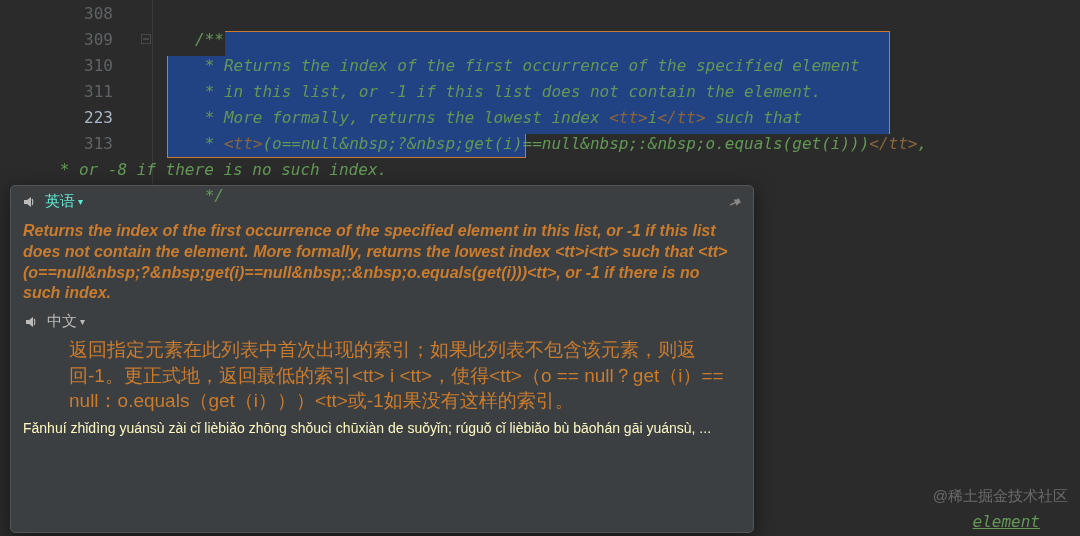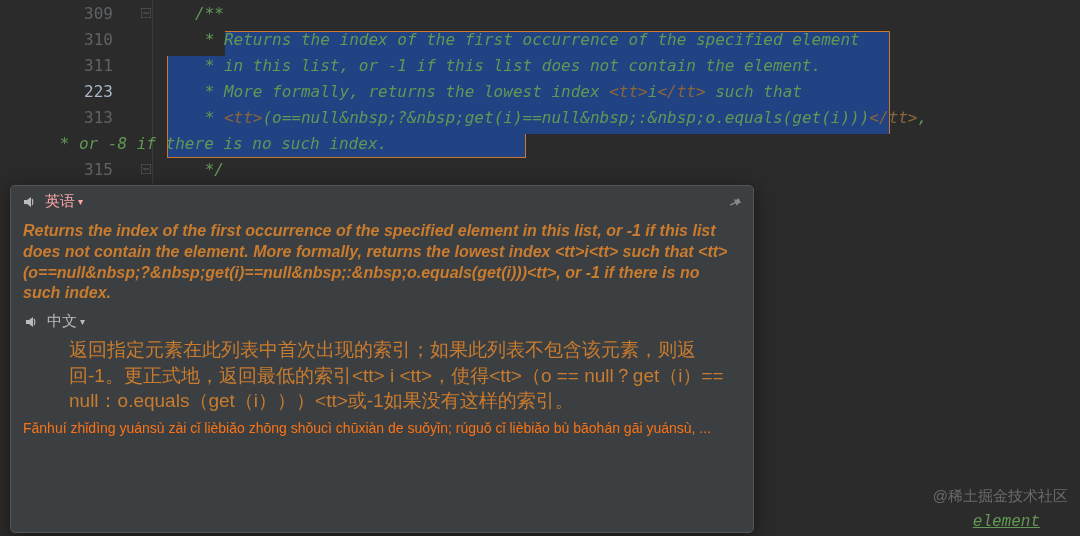--- a/index.html
+++ b/index.html
@@ -73,21 +73,21 @@
       background: #3c3f41;
       border: 1px solid #555;
       border-radius: 5px;
       box-shadow: 0 5px 20px rgba(0,0,0,0.5);
       overflow: hidden;
     }
     .popup-header {
       display: flex;
       align-items: center;
       padding: 6px 10px 4px 10px;
-      color: #fca5a5;
+      color: #5eead4;
       font-size: 15px;
       font-family: -apple-system, "PingFang SC", sans-serif;
       justify-content: space-between;
     }
     .speaker-icon {
       width: 16px;
       height: 16px;
       margin-right: 8px;
     }
     .lang-label {
@@ -124,21 +124,21 @@
     }
     .chinese-text {
       color: #c97b2e;
       font-family: -apple-system, "PingFang SC", sans-serif;
       font-size: 19px;
       line-height: 1.35;
       margin-bottom: 6px;
       margin-left: 46px;
     }
     .pinyin-text {
-      color: #f97316;
+      color: #fef9c3;
       font-family: Helvetica, Arial, sans-serif;
       font-size: 14px;
       white-space: nowrap;
       overflow: hidden;
       text-overflow: ellipsis;
     }
     .watermark {
       position: absolute;
       right: 12px;
       bottom: 30px;
@@ -147,41 +147,46 @@
       font-size: 15px;
     }
     .bottom-hint {
       position: absolute;
       right: 40px;
       bottom: 5px;
       color: #629755;
       font-style: italic;
       font-size: 16px;
       text-decoration: underline;
-      font-family: Liberation Mono, monospace;
     }
     .gutter-sep{
       position:absolute;
       left: 152px;
       top:0;
       height:185px;
       width:1px;
       background: #3a3a3a;
     }
   </style>
 </head>
 <body>
 
 <div class="editor">
   <div class="gutter-sep"></div>
 
   <div class="selection sel-border" style="left:225px; top:31px; width:665px; height:25px; border-bottom:none; border-left:none;"></div>
   <div class="selection sel-border" style="left:167px; top:56px; width:723px; height:78px; border-top:none; border-bottom:none;"></div>
   <div class="selection sel-border" style="left:167px; top:134px; width:359px; height:24px; border-top:none;"></div>
 
+  <div class="code-line">
+    <div class="gutter">
+        <span>308</span>
+      </div>
+    <div class="code-content"><span class="code-text"></span></div>
+  </div>
   <div class="code-line">
     <div class="gutter">
         <span>309</span>
       <span class="fold-icon">
           <svg viewBox="0 0 10 10">
             <rect x="0" y="0" width="10" height="10" fill="none" stroke="#606366"></rect>
             <line x1="2" y1="5" x2="8" y2="5" stroke="#606366"></line>
           </svg>
         </span>
     </div>

